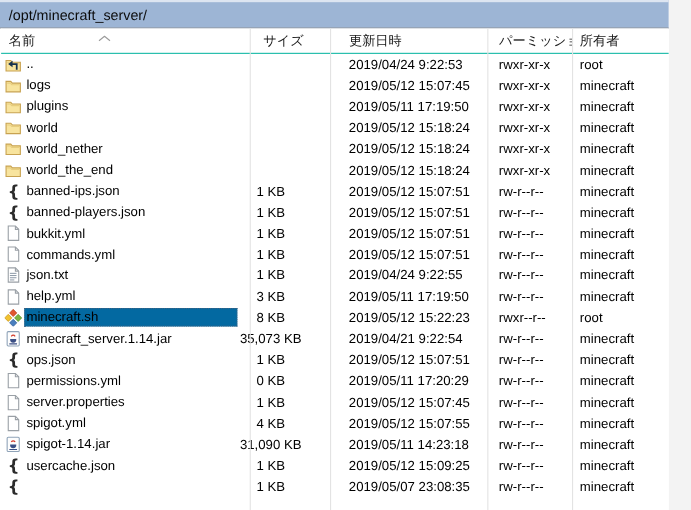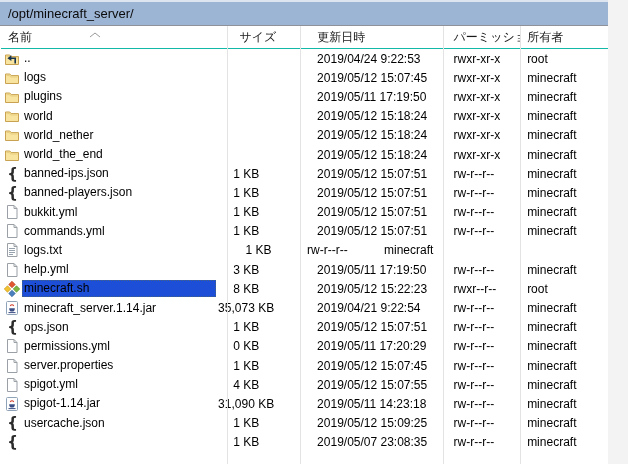--- a/index.html
+++ b/index.html
@@ -31,21 +31,21 @@
   .c-size{width:73px;text-align:center;justify-content:flex-end;padding-right:10px;}
   .c-date{width:143px;padding-left:7px;margin-left:24px;}
   .c-perm{width:77px;padding-left:7px;}
   .c-owner{width:92px;padding-left:7px;}
   .rows{position:absolute;top:23px;left:1px;right:0;}
   .row{display:flex;align-items:center;height:19.2px;}
   .row .c-name{display:flex;align-items:center;padding-left:3px;gap:2px;}
   .icon{width:16px;height:16px;flex:0 0 16px;display:inline-block;}
   .icon svg{display:block;}
   .fname{padding:1px 3px 2px 2px;}
-  .fname.selected{background:#1d4ed8;outline:1px dotted #44617e;outline-offset:-1px;flex:1;}
+  .fname.selected{background:#0369a1;outline:1px dotted #44617e;outline-offset:-1px;flex:1;}
 </style>
 </head>
 <body>
 
 <div class="screen">
 
   <div class="pathbar">
     <span>/opt/minecraft_server/</span>
   </div>
 
@@ -220,23 +220,24 @@
         </div>
         <div class="row">
           <div class="cell c-name">
             <span class="icon">
               <svg width="16" height="16" viewBox="0 0 16 16">
                 <path d="M3.5 1.5 h6.5 l3 3 v10 h-9.5 z" fill="#ffffff" stroke="#9aa0a6" stroke-width="1"></path>
                 <path d="M10 1.5 v3 h3" fill="none" stroke="#9aa0a6" stroke-width="1"></path>
                 <path d="M5 6.5h6M5 8.5h6M5 10.5h6M5 12.5h4" stroke="#8a97a5" stroke-width="0.9"></path>
               </svg>
             </span>
-            <span class="fname">logs.txt</span>
-          </div>
-          <div class="cell c-size">1 KB</div>
+            <span class="fname">json.txt</span>
+          </div>
+          <div class="cell c-size">1 KB</div>
+          <div class="cell c-date">2019/04/24 9:22:55</div>
           <div class="cell c-perm">rw-r--r--</div>
           <div class="cell c-owner">minecraft</div>
         </div>
         <div class="row">
           <div class="cell c-name">
             <span class="icon">
               <svg width="16" height="16" viewBox="0 0 16 16">
                 <path d="M3.5 1.5 h6.5 l3 3 v10 h-9.5 z" fill="#ffffff" stroke="#9aa0a6" stroke-width="1"></path>
                 <path d="M10 1.5 v3 h3" fill="none" stroke="#9aa0a6" stroke-width="1"></path>
               </svg>

